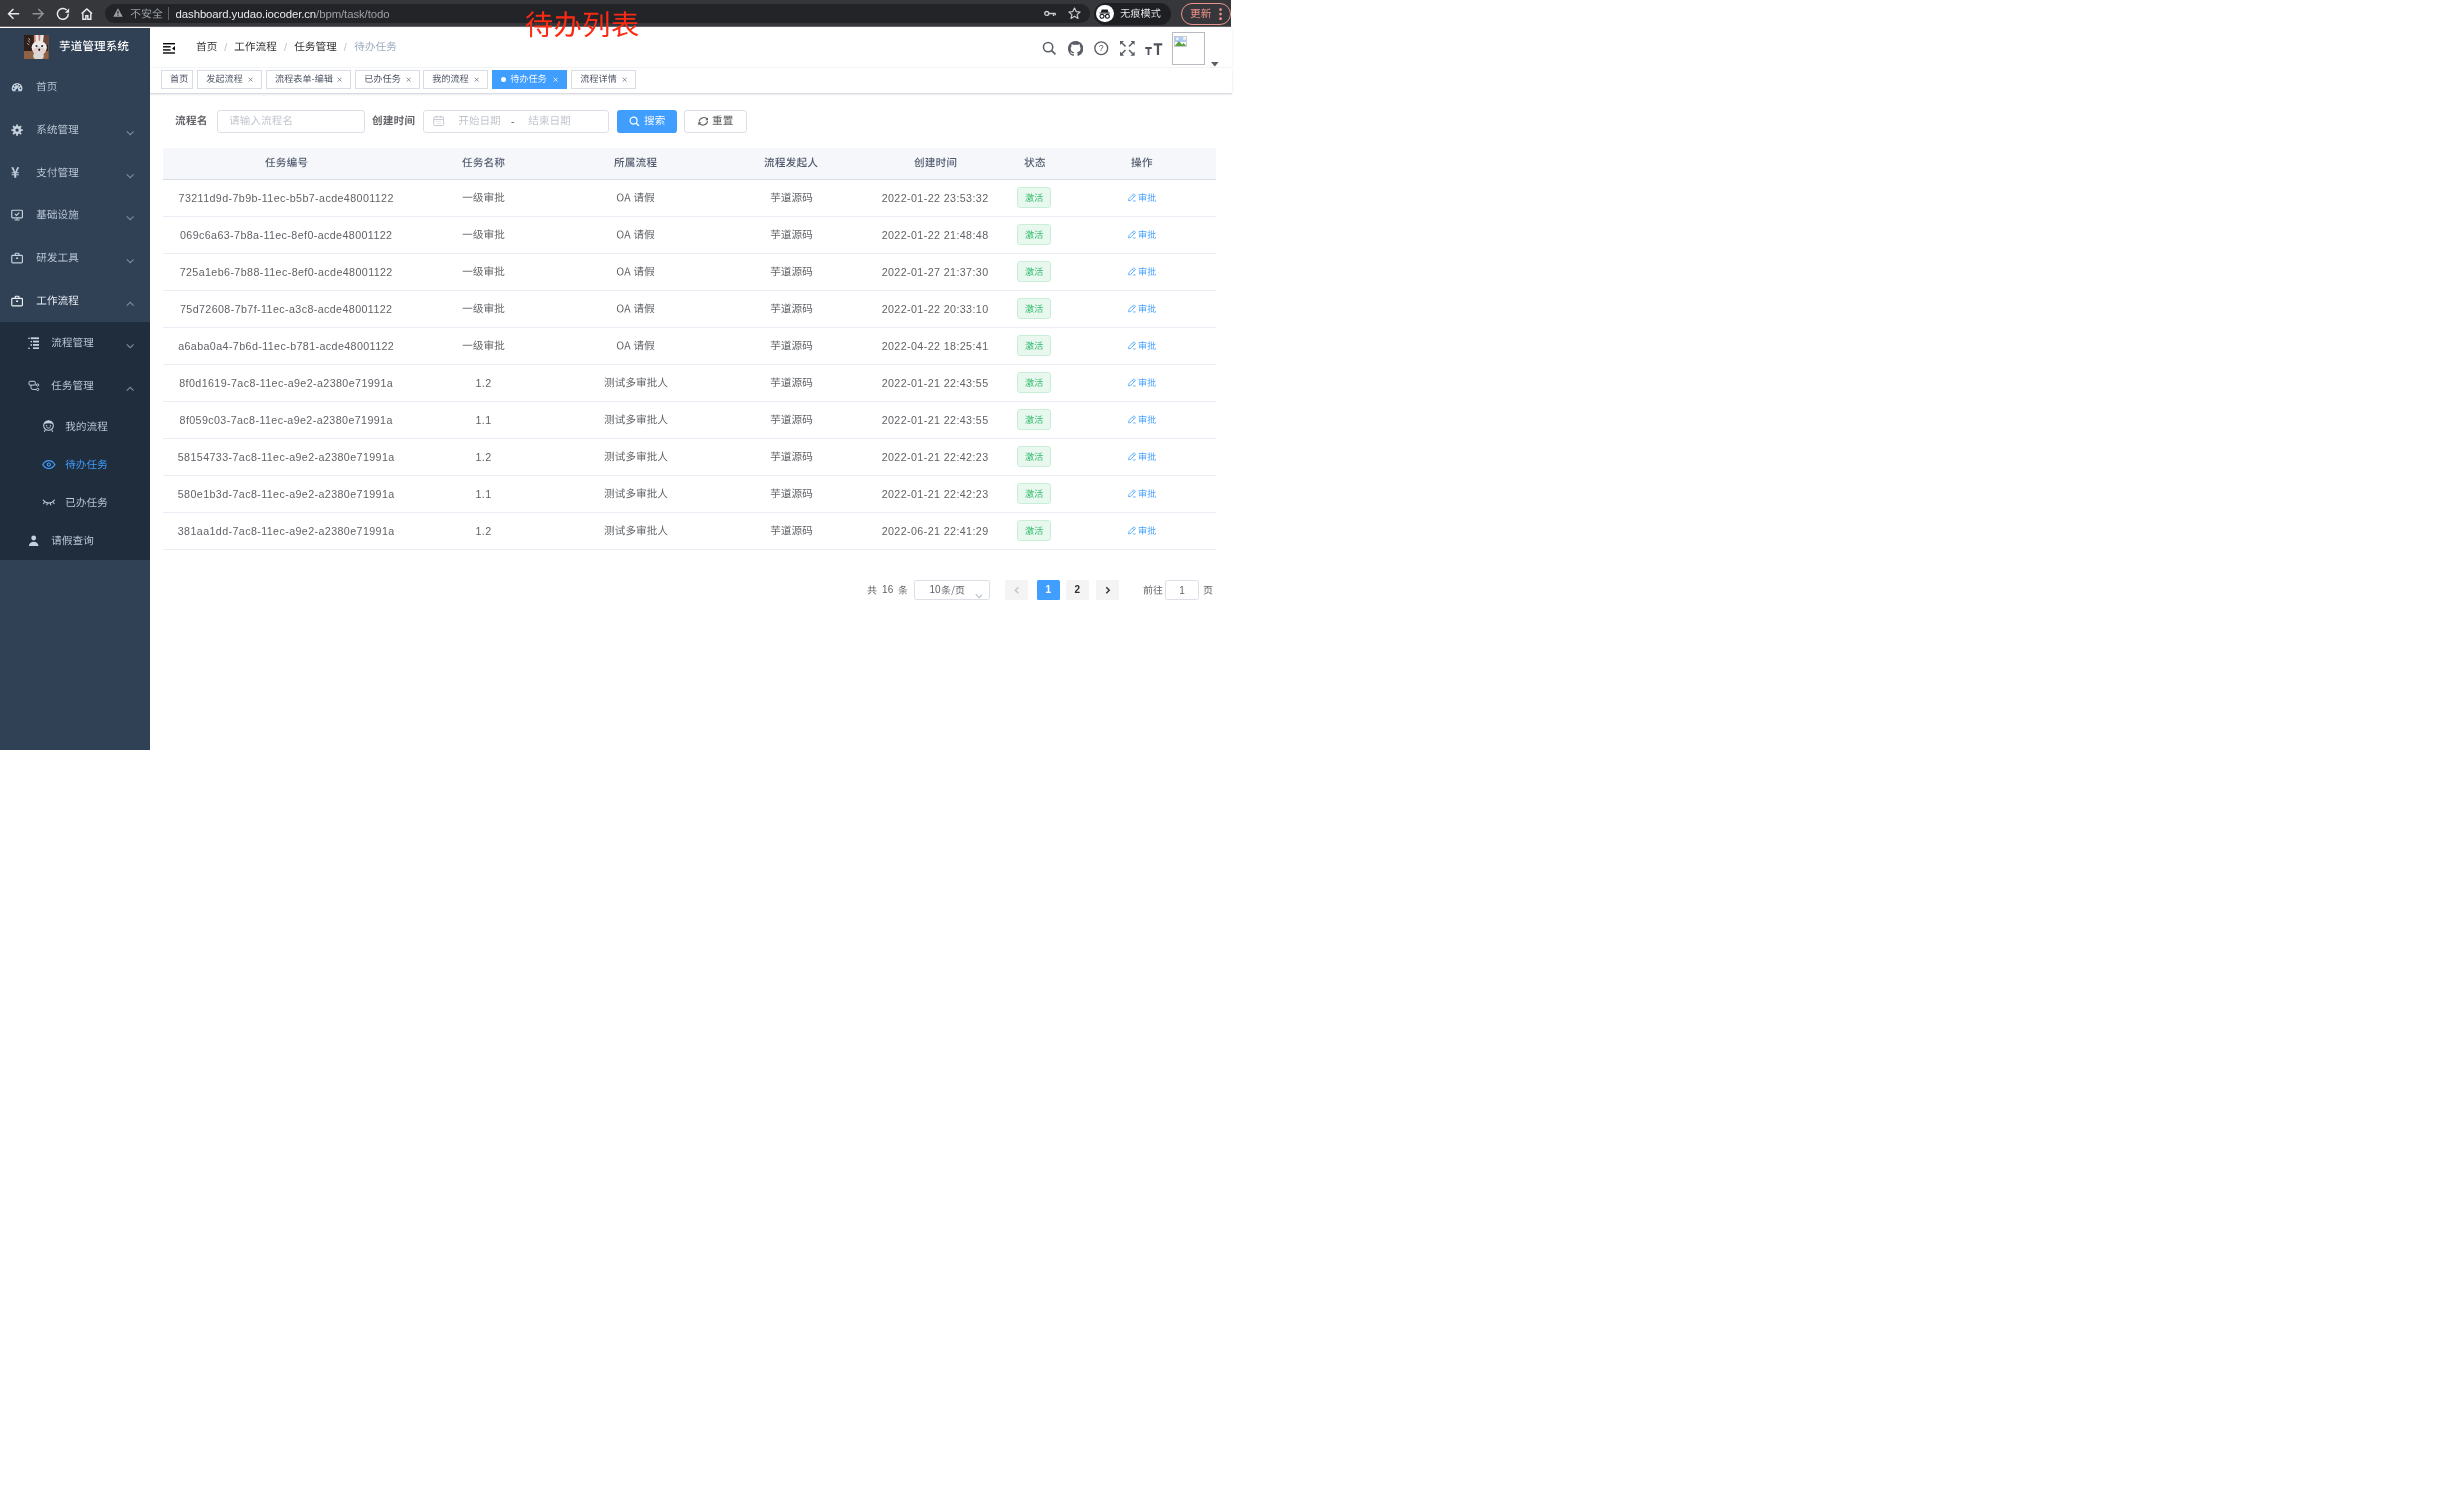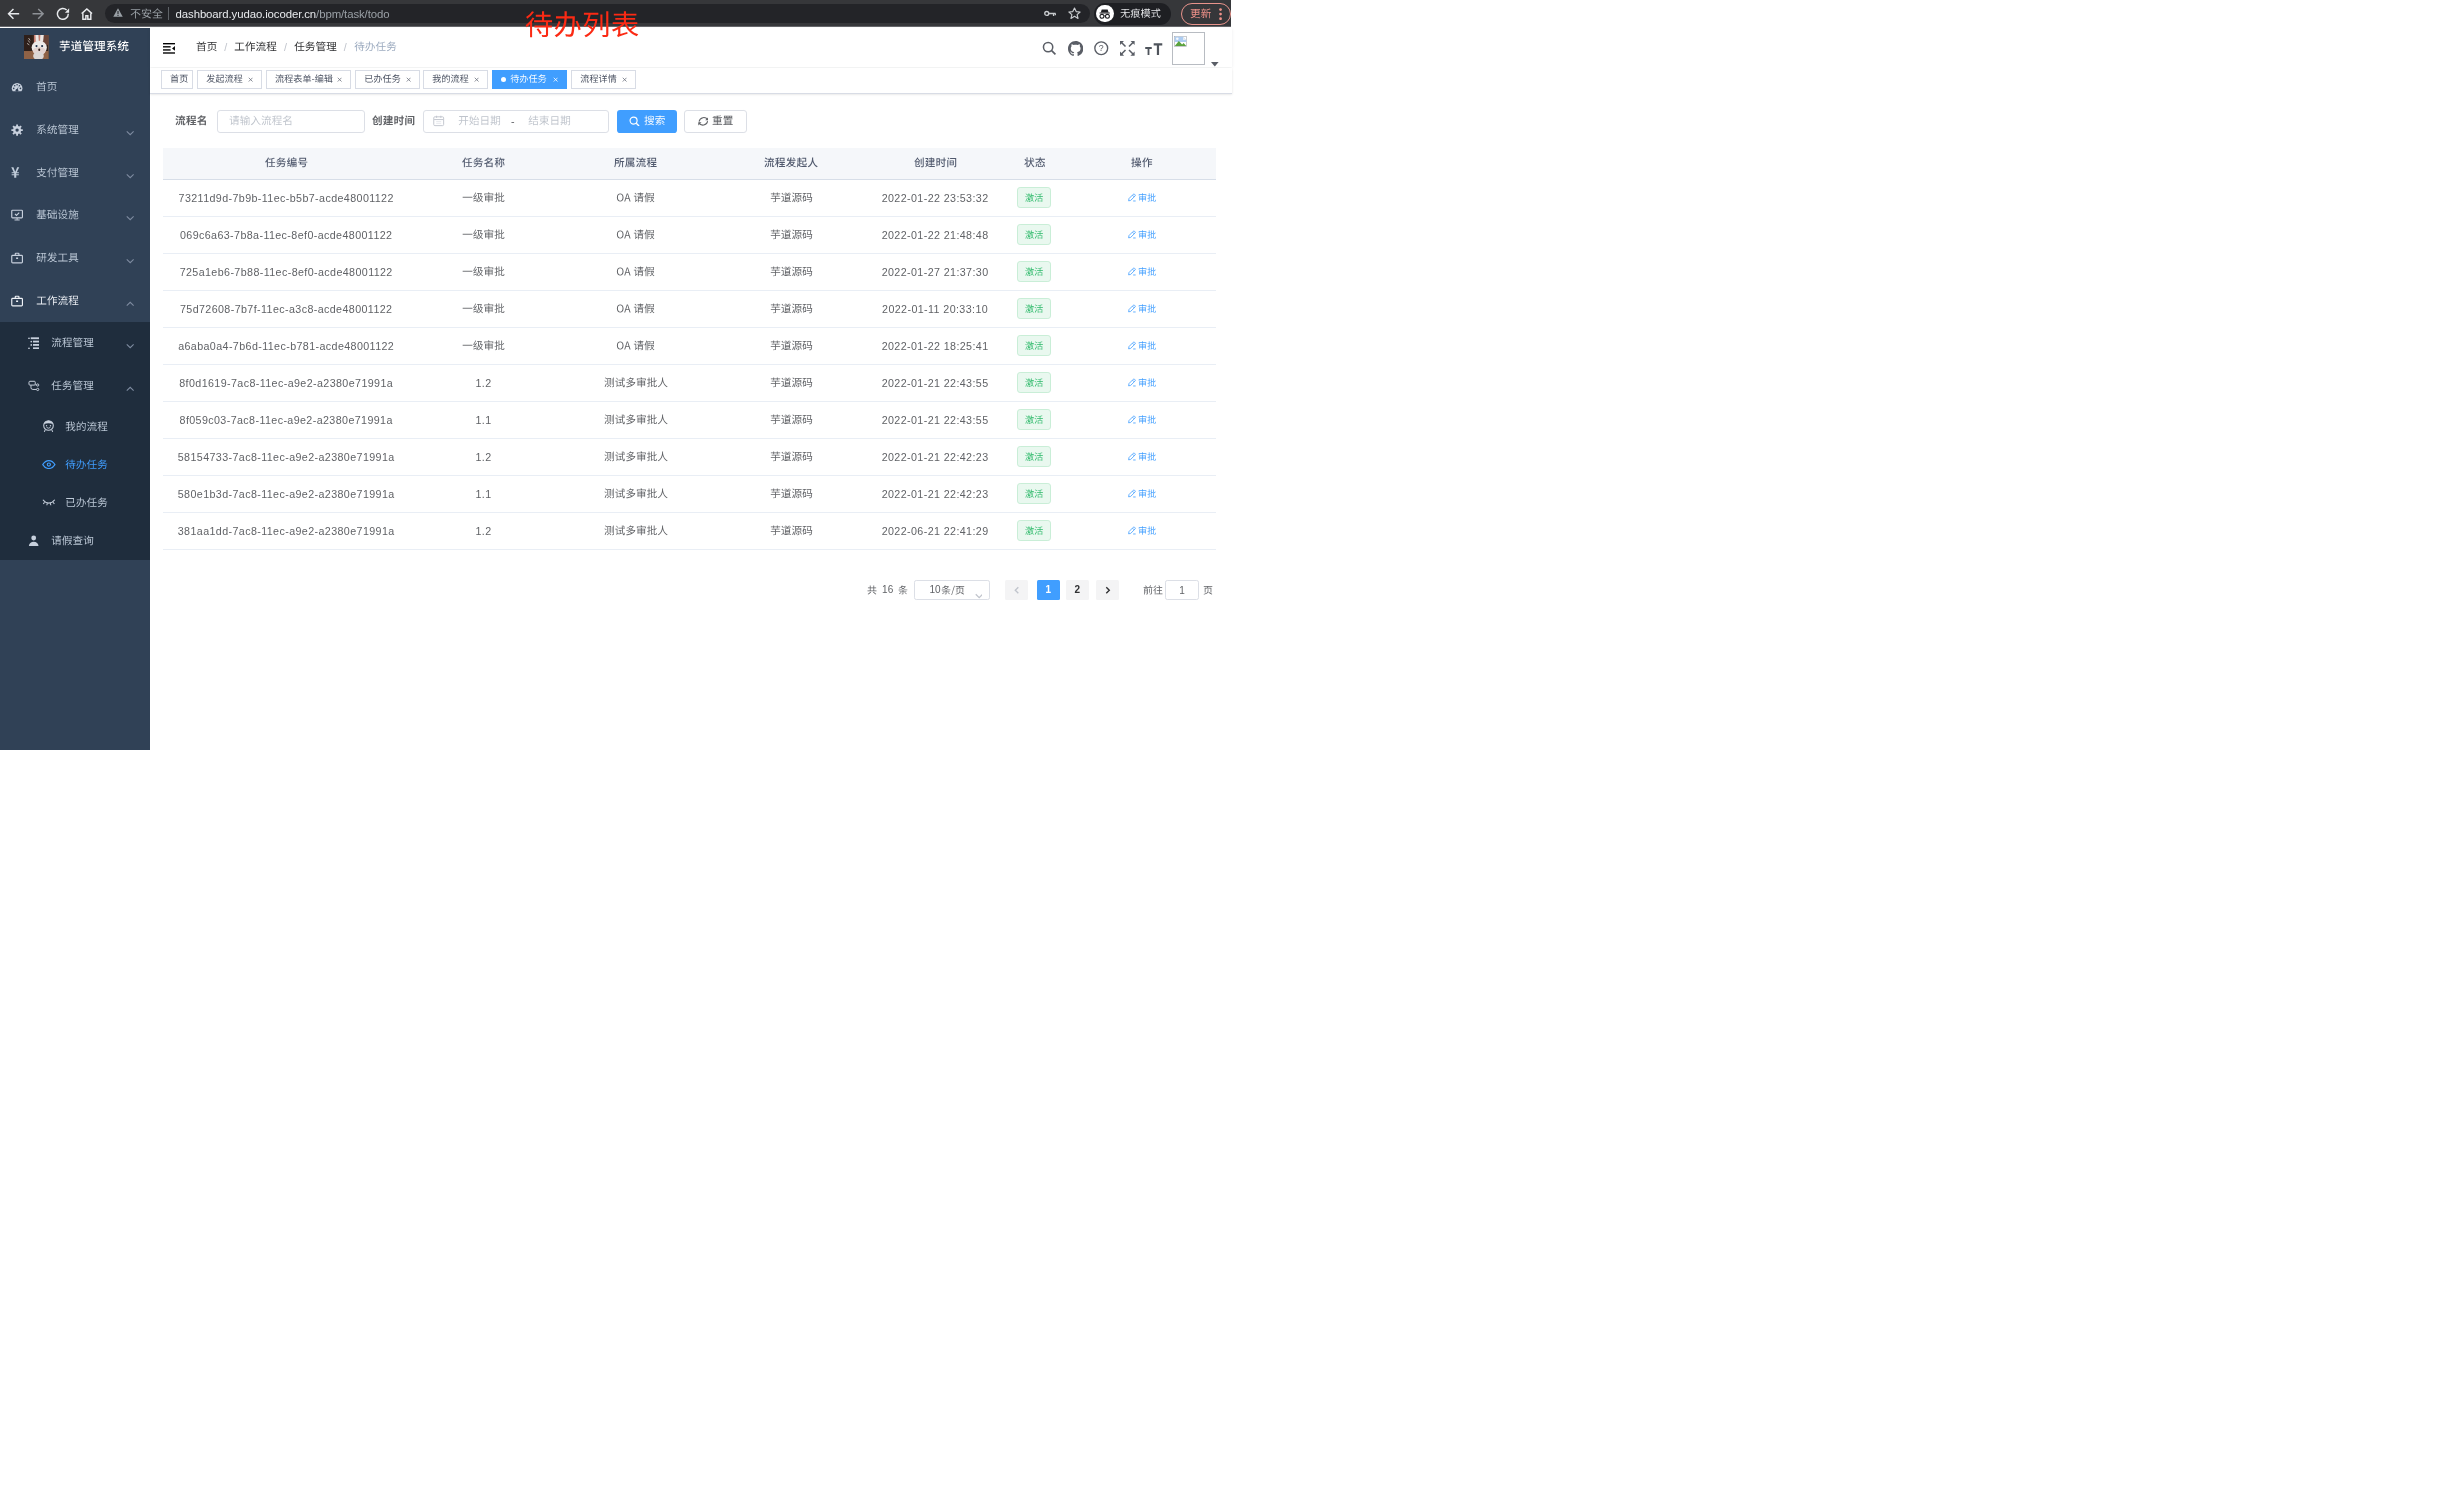--- a/index.html
+++ b/index.html
@@ -1021,21 +1021,21 @@
           <span class="td c4">
             <svg class="t" width="43" height="11.3" viewBox="0 0 4000 1060">
               <g transform="translate(0,880) scale(1,-1)">
                 <use href="#r828b" x="0"></use>
                 <use href="#r9053" x="1000"></use>
                 <use href="#r6e90" x="2000"></use>
                 <use href="#r7801" x="3000"></use>
               </g>
             </svg>
           </span>
-          <span class="td c5">2022-01-11 20:33:10</span>
+          <span class="td c5">2022-01-22 20:33:10</span>
           <span class="td c6">
             <span class="gtag">
               <svg class="t" width="18.3" height="9.7" viewBox="0 0 2000 1060">
                 <g transform="translate(0,880) scale(1,-1)">
                   <use href="#r6fc0" x="0"></use>
                   <use href="#r6d3b" x="1000"></use>
                 </g>
               </svg>
             </span>
           </span>
@@ -1082,21 +1082,21 @@
           <span class="td c4">
             <svg class="t" width="43" height="11.3" viewBox="0 0 4000 1060">
               <g transform="translate(0,880) scale(1,-1)">
                 <use href="#r828b" x="0"></use>
                 <use href="#r9053" x="1000"></use>
                 <use href="#r6e90" x="2000"></use>
                 <use href="#r7801" x="3000"></use>
               </g>
             </svg>
           </span>
-          <span class="td c5">2022-01-22 18:25:41</span>
+          <span class="td c5">2022-04-22 18:25:41</span>
           <span class="td c6">
             <span class="gtag">
               <svg class="t" width="18.3" height="9.7" viewBox="0 0 2000 1060">
                 <g transform="translate(0,880) scale(1,-1)">
                   <use href="#r6fc0" x="0"></use>
                   <use href="#r6d3b" x="1000"></use>
                 </g>
               </svg>
             </span>
           </span>

